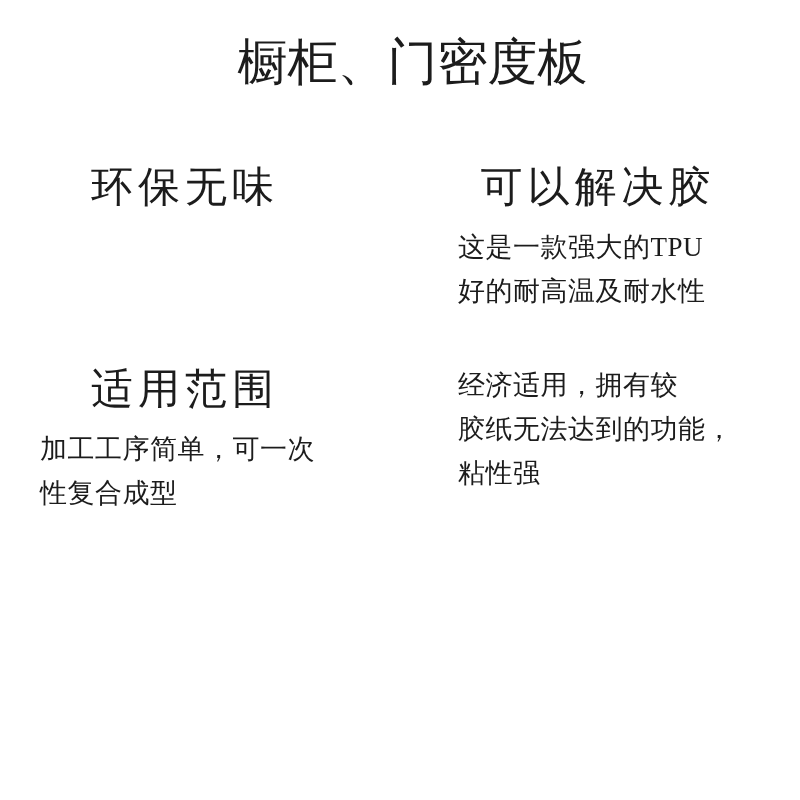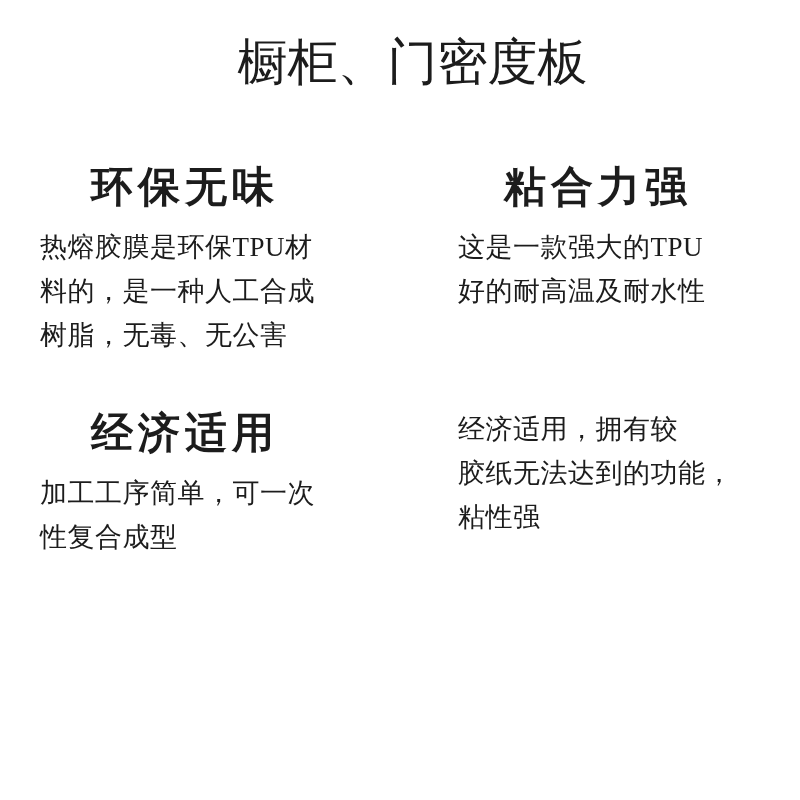--- a/index.html
+++ b/index.html
@@ -43,21 +43,21 @@
 
   .feature {
     display: block;
   }
 
   .feature-heading {
     font-size: 42px;
     line-height: 52px;
     letter-spacing: 5px;
     text-align: center;
-    font-weight: 700;
+    font-weight: 400;
     margin-bottom: 12px;
     white-space: nowrap;
   }
 
   .feature-body {
     font-size: 27px;
     line-height: 44px;
     letter-spacing: 0.5px;
     font-weight: 400;
   }
@@ -72,37 +72,32 @@
 <div class="page">
 
   <div class="title-block">
     <div>橱柜、门密度板</div>
   </div>
 
   <div class="features-grid">
 
     <div class="feature">
       <div class="feature-heading">环保无味</div>
-      <div class="feature-body">
-        <div class="body-line">热熔胶膜是环保TPU材</div>
-        <div class="body-line">料的，是一种人工合成</div>
-        <div class="body-line">树脂，无毒、无公害</div>
-      </div>
     </div>
 
     <div class="feature">
-      <div class="feature-heading">粘合力强</div>
+      <div class="feature-heading">可以解决胶</div>
       <div class="feature-body">
         <div class="body-line">这是一款强大的TPU</div>
         <div class="body-line">好的耐高温及耐水性</div>
       </div>
     </div>
 
     <div class="feature">
-      <div class="feature-heading">经济适用</div>
+      <div class="feature-heading">适用范围</div>
       <div class="feature-body">
         <div class="body-line">加工工序简单，可一次</div>
         <div class="body-line">性复合成型</div>
       </div>
     </div>
 
     <div class="feature">
       <div class="feature-body">
         <div class="body-line">经济适用，拥有较</div>
         <div class="body-line">胶纸无法达到的功能，</div>

